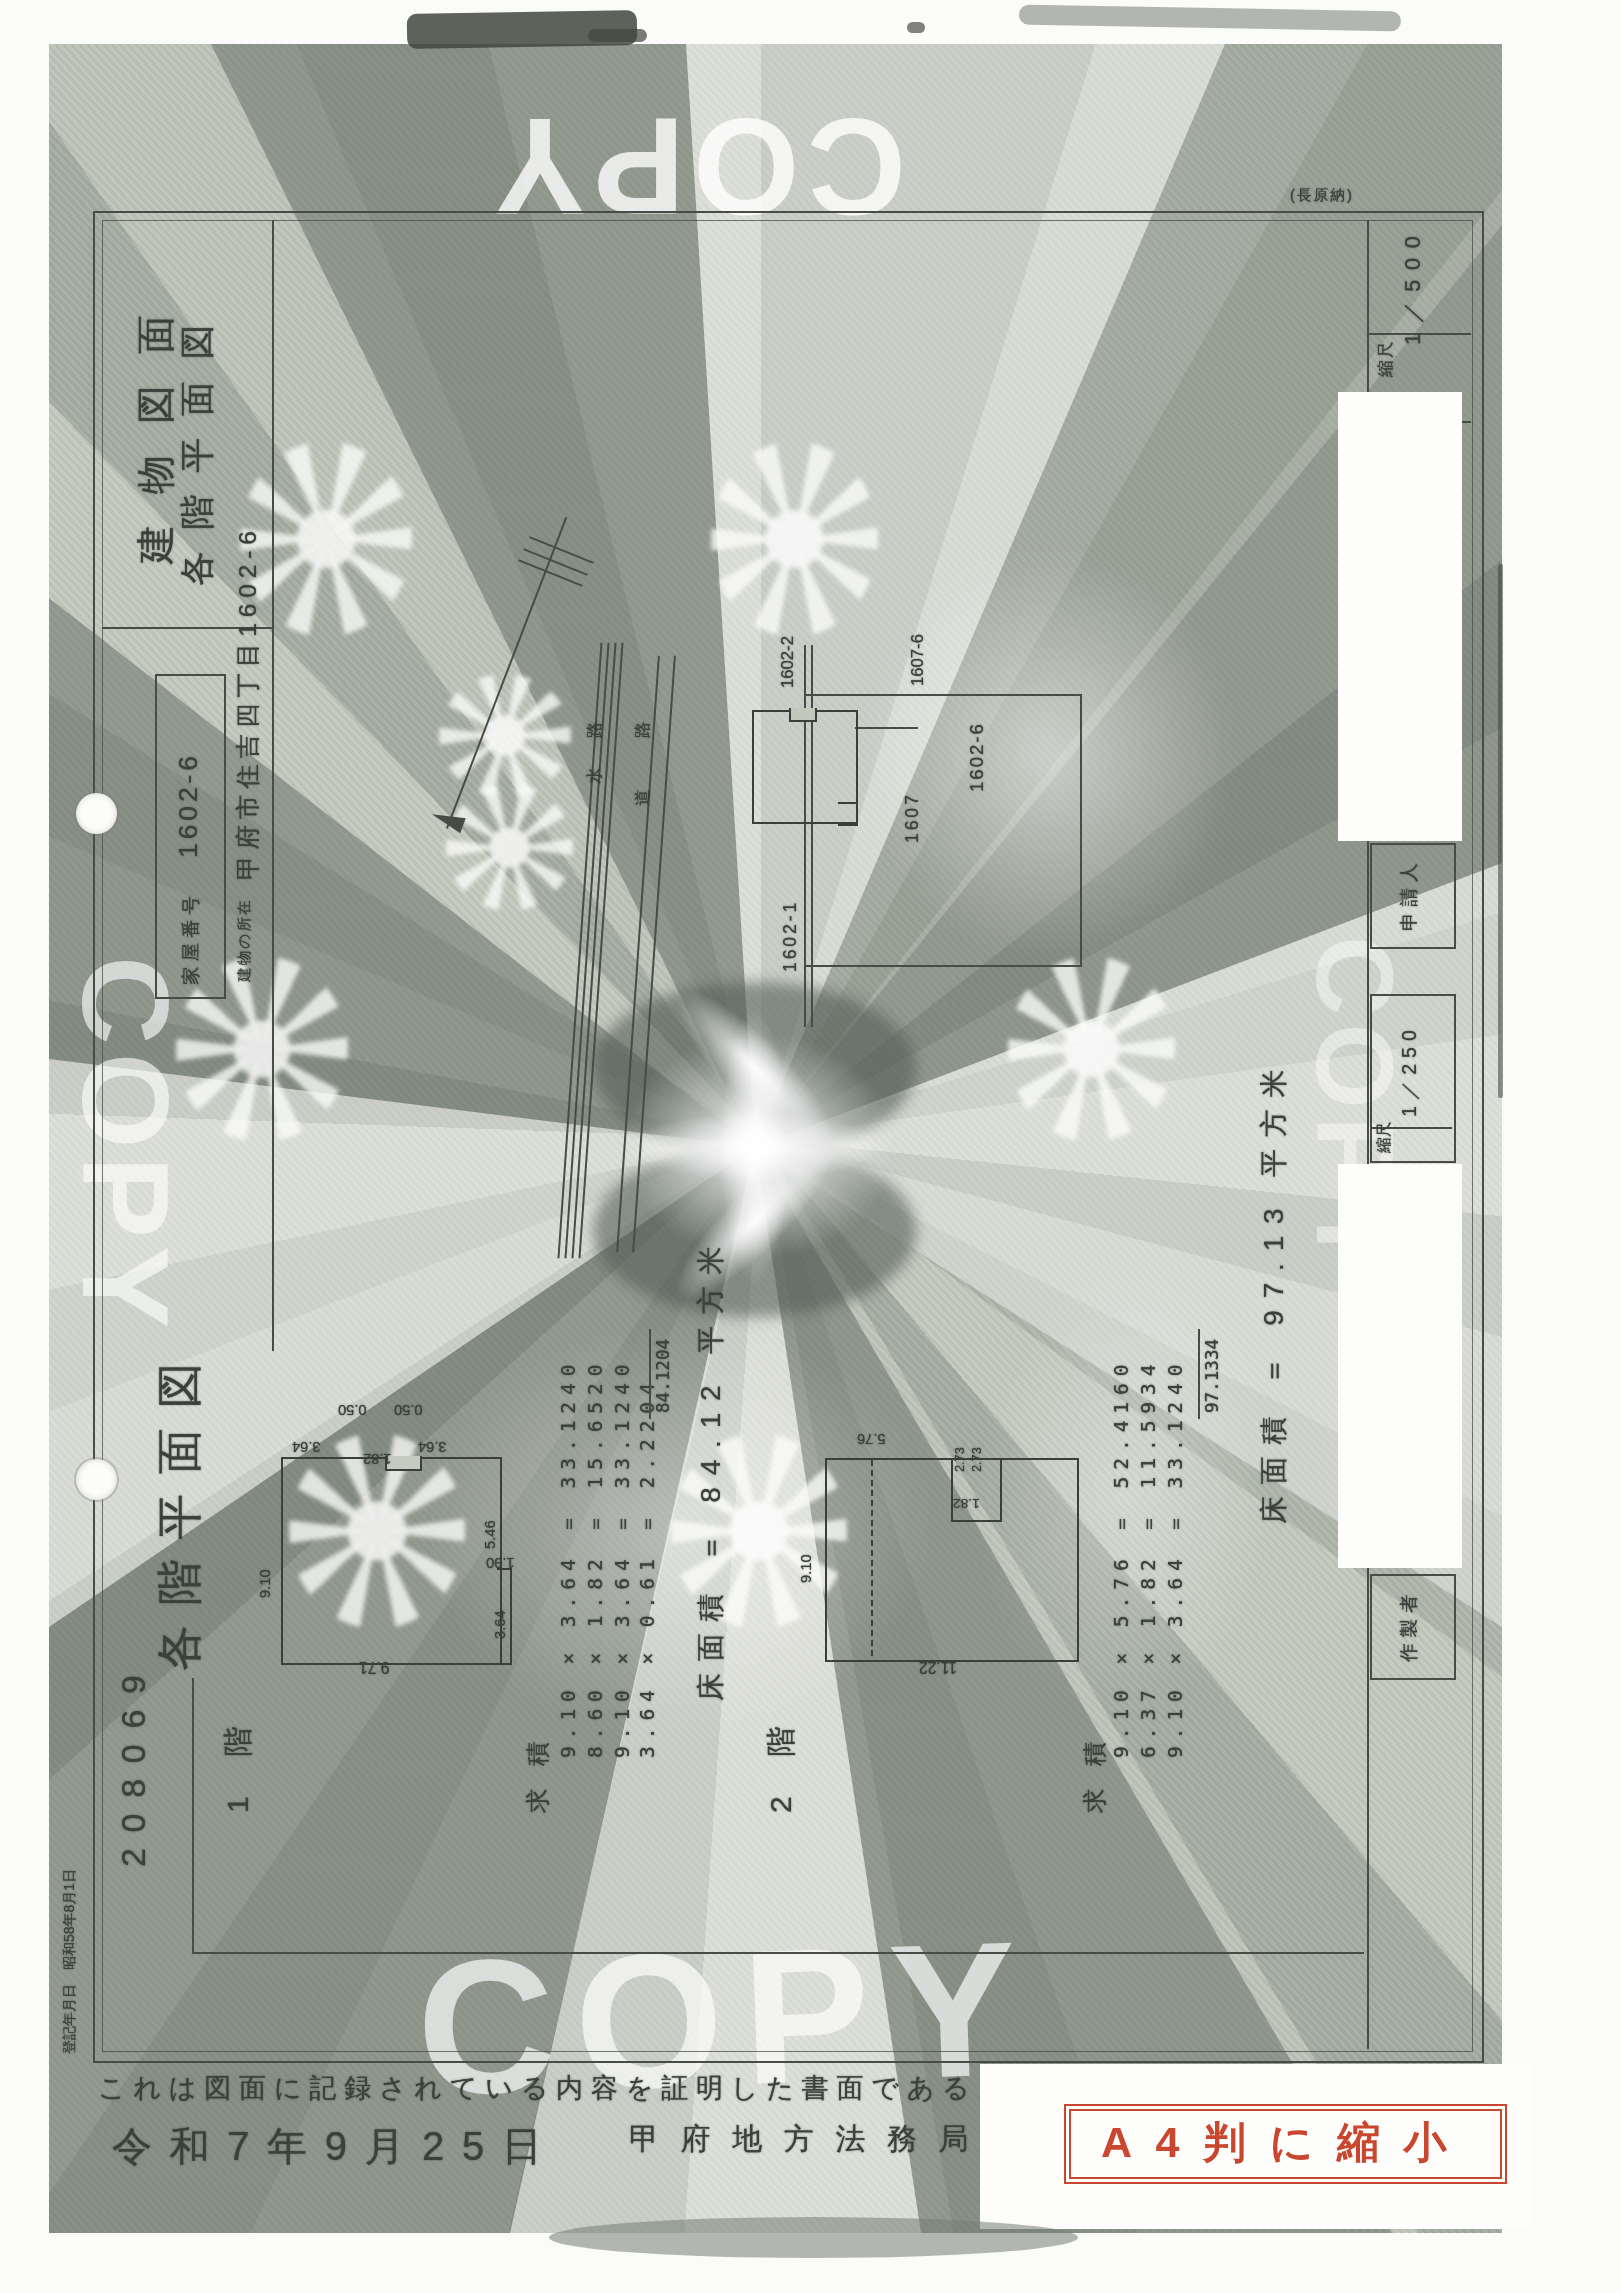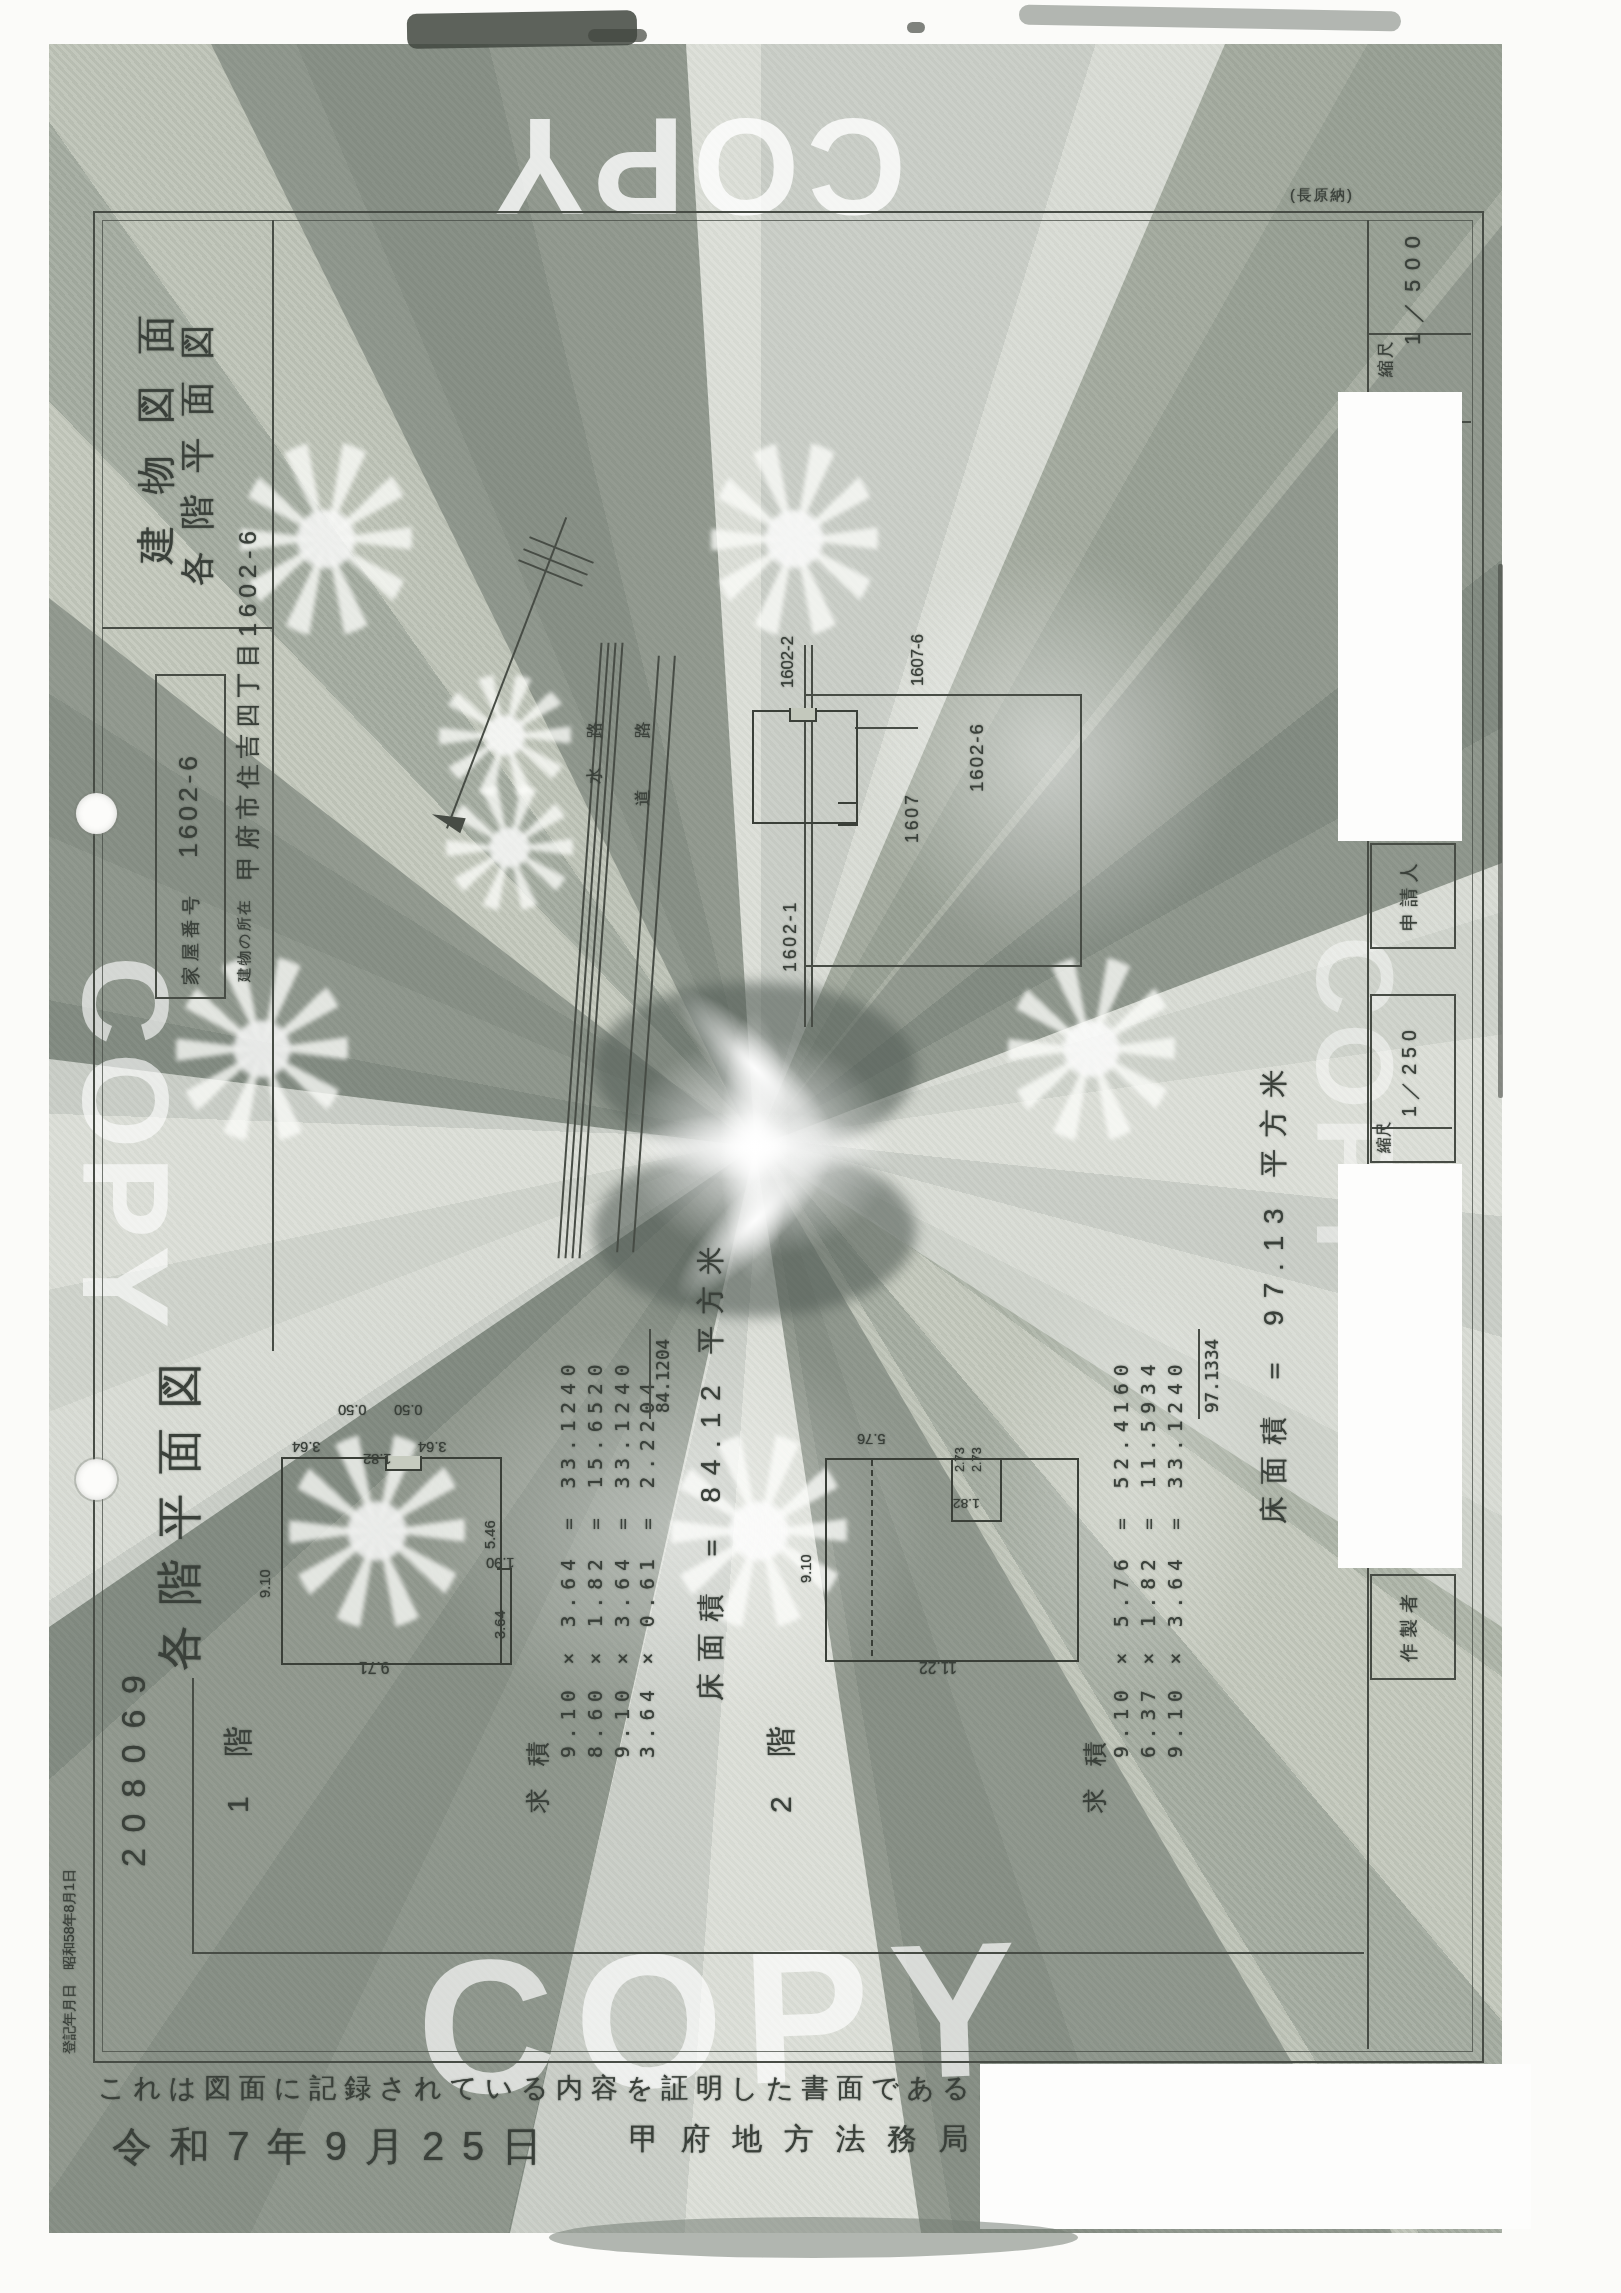--- a/index.html
+++ b/index.html
@@ -192,20 +192,24 @@
   <div class="white" style="left:1338px;top:1164px;width:124px;height:404px;"></div>
 
   <div class="hole" style="left:76px;top:793px;"></div>
   <div class="hole" style="left:76px;top:1459px;"></div>
 
   <div class="abs fz" style="left:98px;top:2070px;font-size:27px;letter-spacing:7.8px;">これは図面に記録されている内容を証明した書面である。</div>
   <div class="abs fz" style="left:112px;top:2119px;font-size:40px;letter-spacing:17.6px;">令和7年9月25日</div>
   <div class="abs fz" style="left:629px;top:2119px;font-size:30px;letter-spacing:21.6px;">甲府地方法務局</div>
 
   <div class="white" style="left:980px;top:2064px;width:551px;height:165px;"></div>
+  <div class="abs" style="left:1064px;top:2104px;width:443px;height:80px;border:2.9px solid #c9472e;box-sizing:border-box;">
+    <div class="abs" style="left:2.9px;top:2.9px;right:2.9px;bottom:2.9px;border:2px solid #c9472e;"></div>
+    <div style="position:absolute;left:0;right:0;top:7.8px;text-align:center;font-size:43px;letter-spacing:23.5px;color:#c9472e;font-weight:600;">A4判に縮小</div>
+  </div>
 
   <div class="smudge" style="left:407px;top:11.8px;width:230px;height:35px;background:#41463f;opacity:.85;transform:rotate(-1deg);"></div>
   <div class="smudge" style="left:588px;top:29px;width:59px;height:12.7px;background:#41463f;opacity:.7;"></div>
   <div class="smudge" style="left:907px;top:21.6px;width:17.6px;height:11.8px;background:#4a4f48;opacity:.7;"></div>
   <div class="smudge" style="left:1019px;top:7.8px;width:382px;height:19.6px;background:#6a716a;opacity:.5;transform:rotate(1deg);"></div>
   <div class="smudge" style="left:549px;top:2217px;width:529px;height:41px;background:#757d74;opacity:.55;border-radius:50%;"></div>
   <div class="smudge" style="left:1498px;top:564px;width:4.9px;height:534px;background:#3e423c;opacity:.55;border-radius:2px;"></div>
 
 </div>
 

